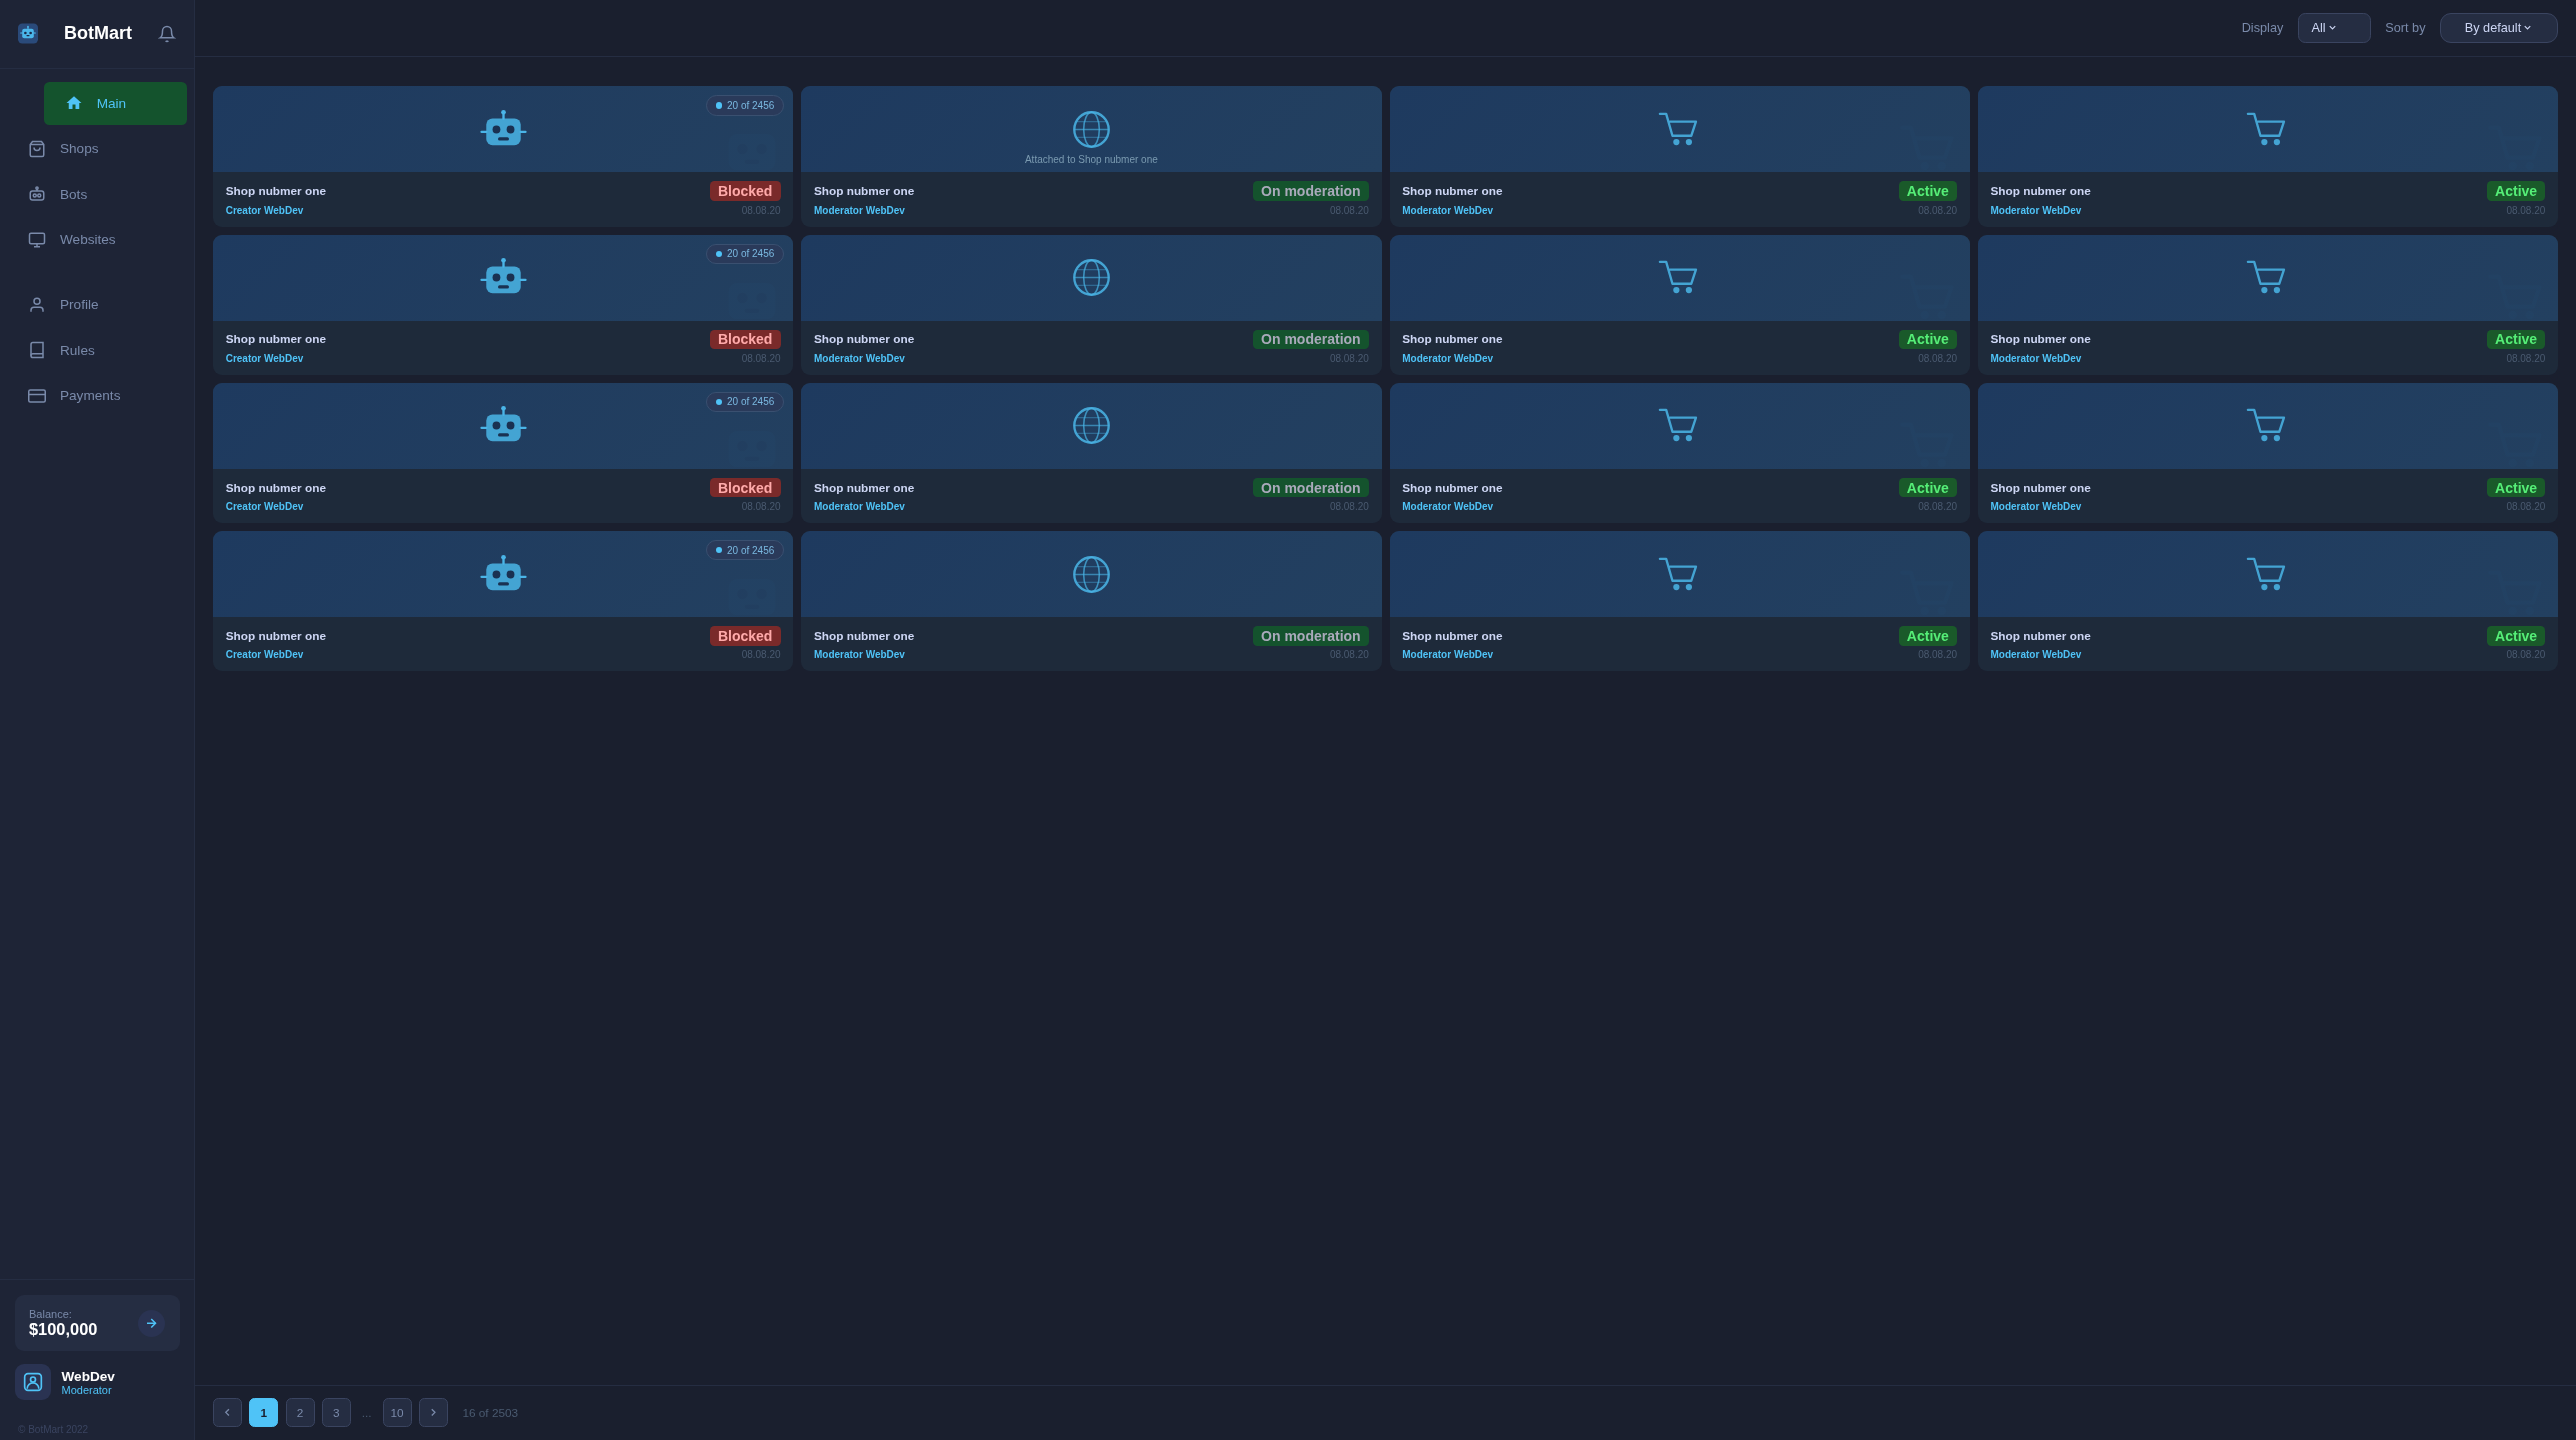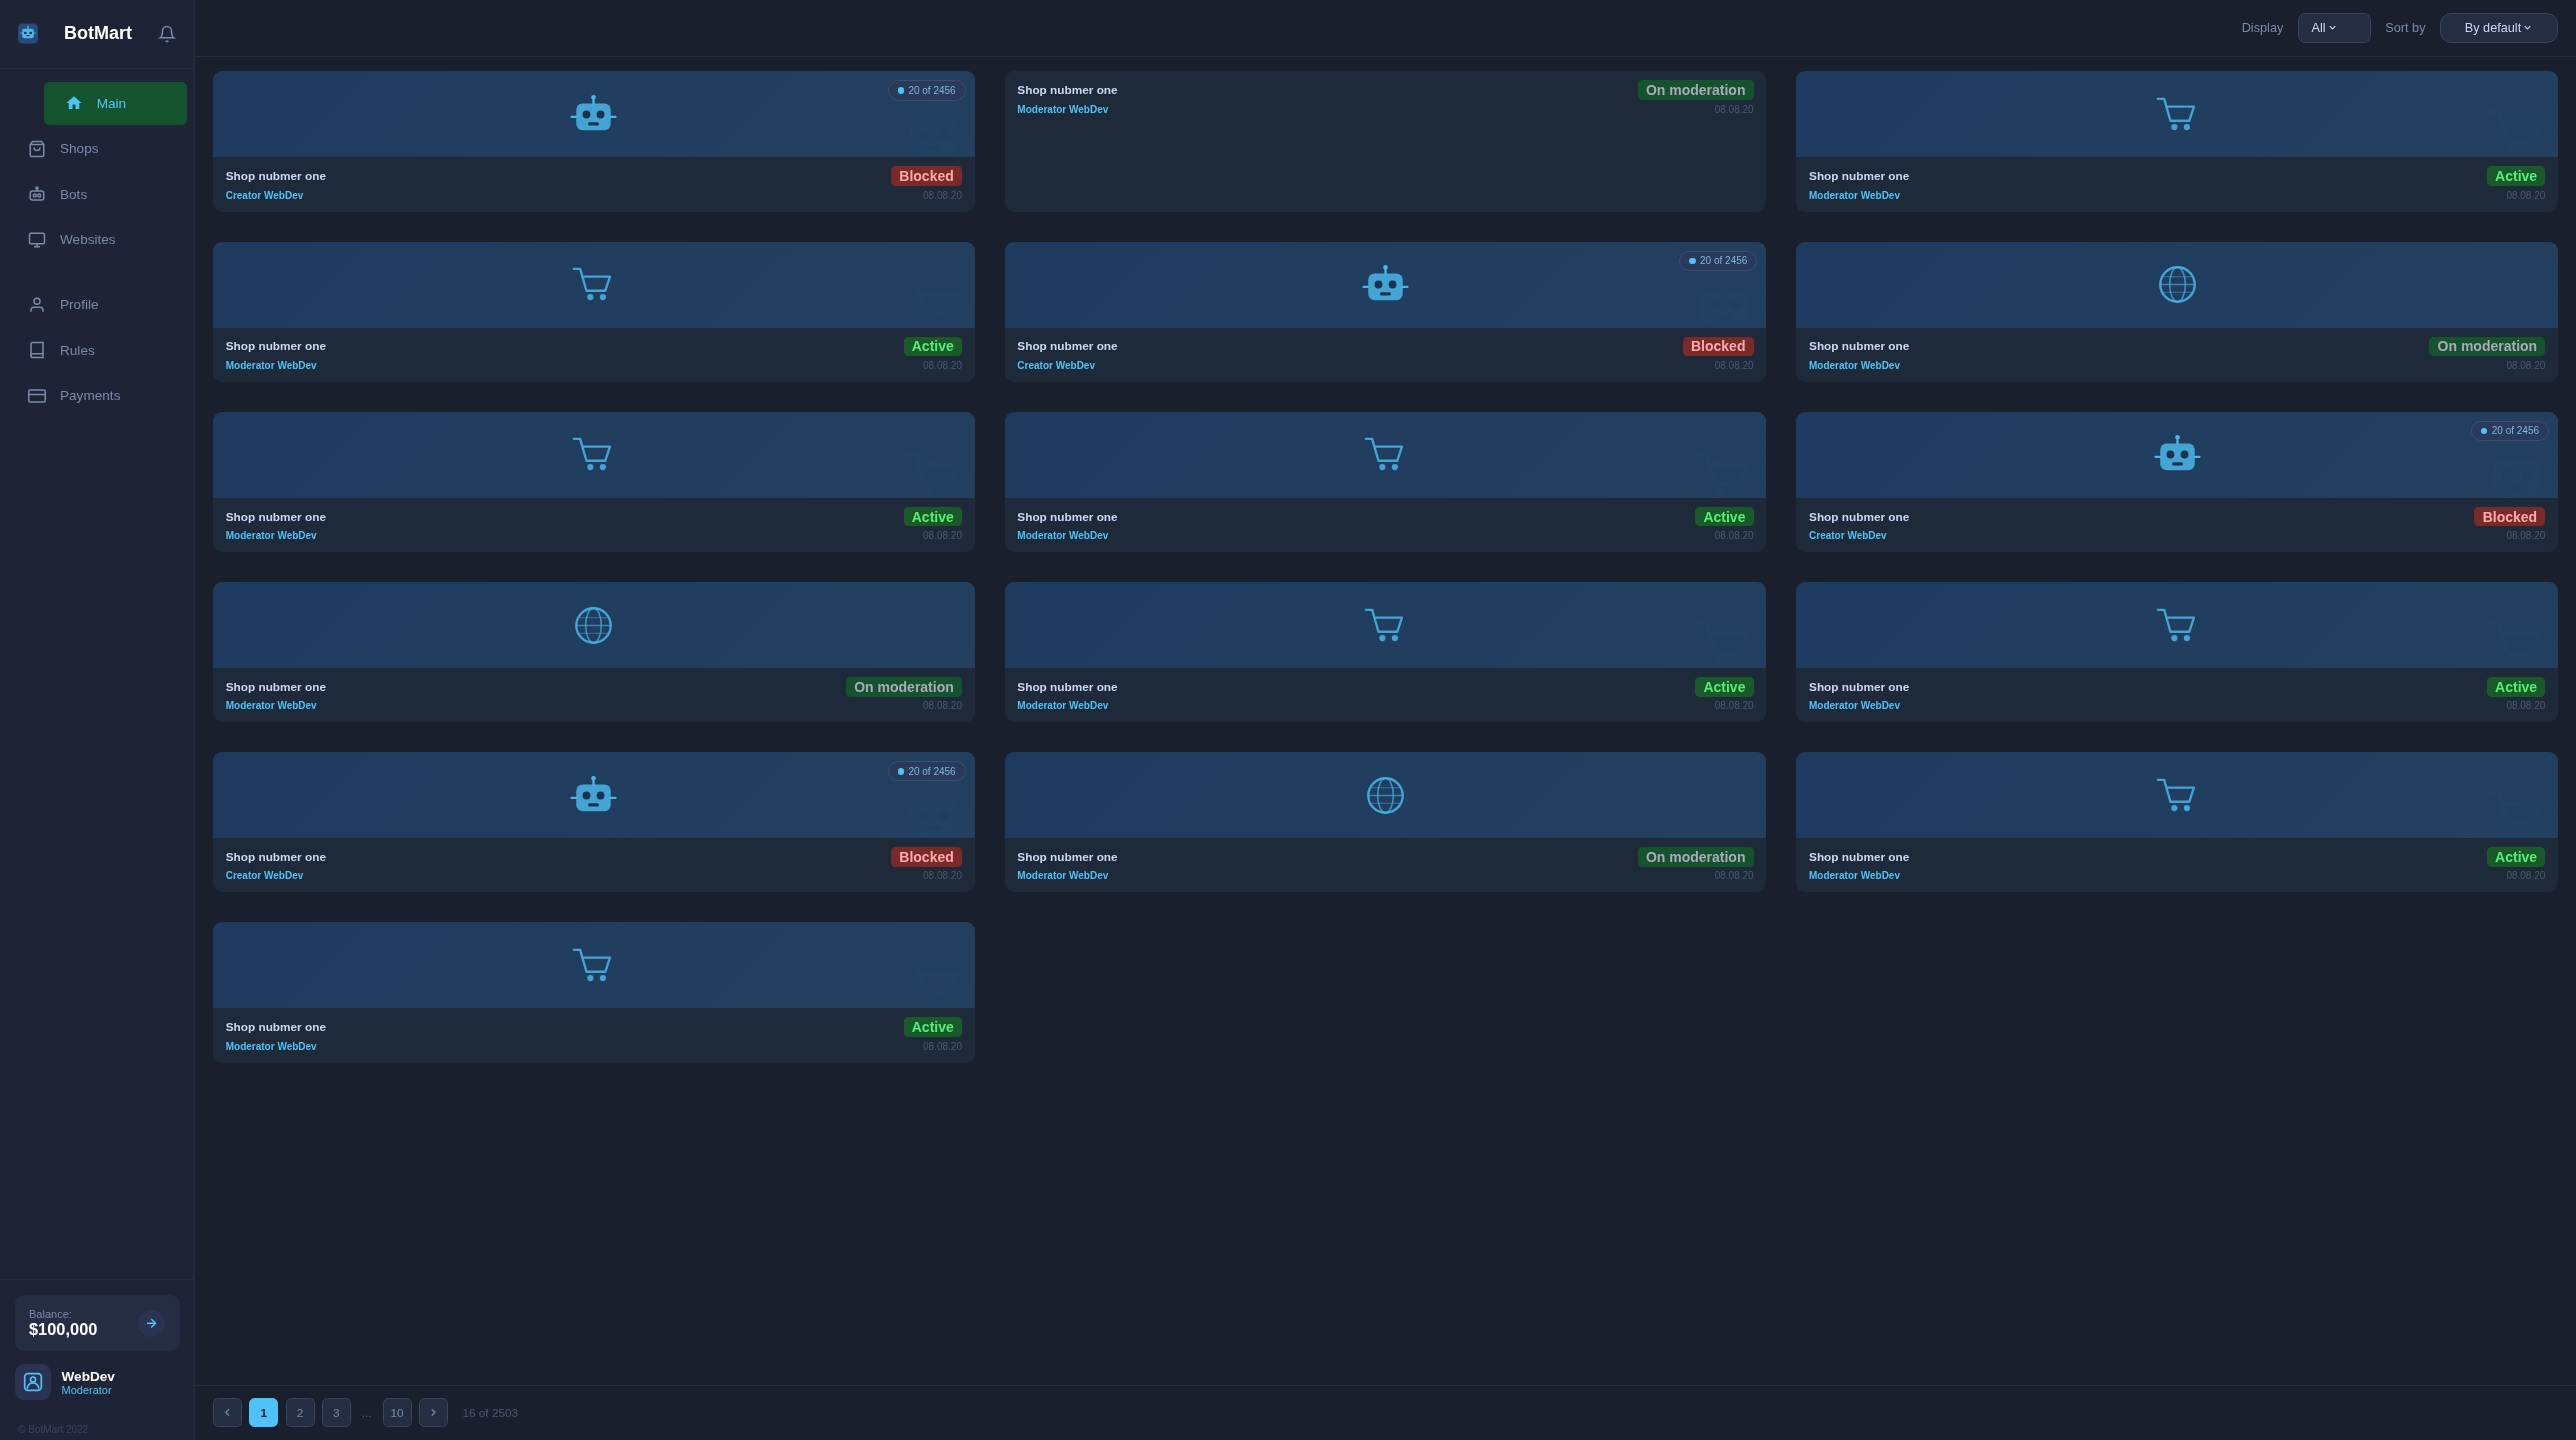--- a/index.html
+++ b/index.html
@@ -252,22 +252,23 @@
 
     
     .grid-container {
       flex: 1;
       overflow-y: auto;
       padding: 14.5px 18px;
     }
 
     .grid {
       display: grid;
-      grid-template-columns: repeat(3, 1fr);
-      gap: 30px;
+      grid-template-columns: repeat(4, 1fr);
+      gap: 8px;
+      margin-top: 15px;
     }
 
     .card {
       background: #1e2a3a;
       border-radius: 9px;
       overflow: hidden;
       cursor: pointer;
       transition: transform 0.15s;
     }
 
@@ -639,20 +640,33 @@
         </div>
         <div class="card-meta">
           <span class="card-creator ">
             <span>Creator</span>&nbsp;<span>WebDev</span>
           </span>
           <span class="card-date">08.08.20</span>
         </div>
       </div>
     </div>
         <div class="card">
+      <div class="card-image">
+        <span class="card-image-icon">
+              <svg width="47" height="47" viewBox="0 0 60 60" fill="none">
+      <circle cx="30" cy="30" r="22" stroke="#4fc3f7" stroke-width="3" fill="none" opacity="0.85"></circle>
+      <ellipse cx="30" cy="30" rx="10" ry="22" stroke="#4fc3f7" stroke-width="2" fill="none" opacity="0.7"></ellipse>
+      <line x1="8" y1="30" x2="52" y2="30" stroke="#4fc3f7" stroke-width="2" opacity="0.6"></line>
+      <line x1="11" y1="20" x2="49" y2="20" stroke="#4fc3f7" stroke-width="1.5" opacity="0.4"></line>
+      <line x1="11" y1="40" x2="49" y2="40" stroke="#4fc3f7" stroke-width="1.5" opacity="0.4"></line>
+    </svg>
+            </span>
+
+        <div class="card-subtitle">Attached to Shop nubmer one</div>
+      </div>
       <div class="card-info">
         <div class="card-title-row">
           <span class="card-title">Shop nubmer one</span>
           <span class="status-badge status-moderation">On moderation</span>
         </div>
         <div class="card-meta">
           <span class="card-creator moderator">
             <span>Moderator</span>&nbsp;<span>WebDev</span>
           </span>
           <span class="card-date">08.08.20</span>

